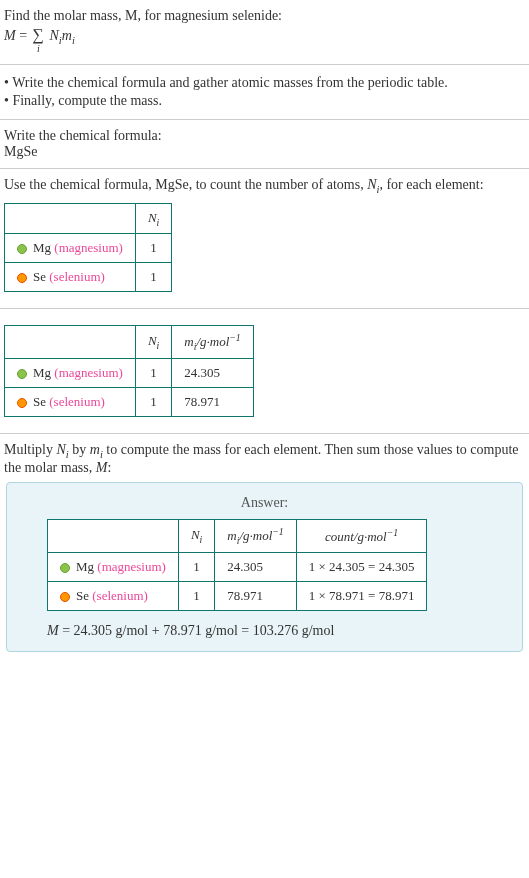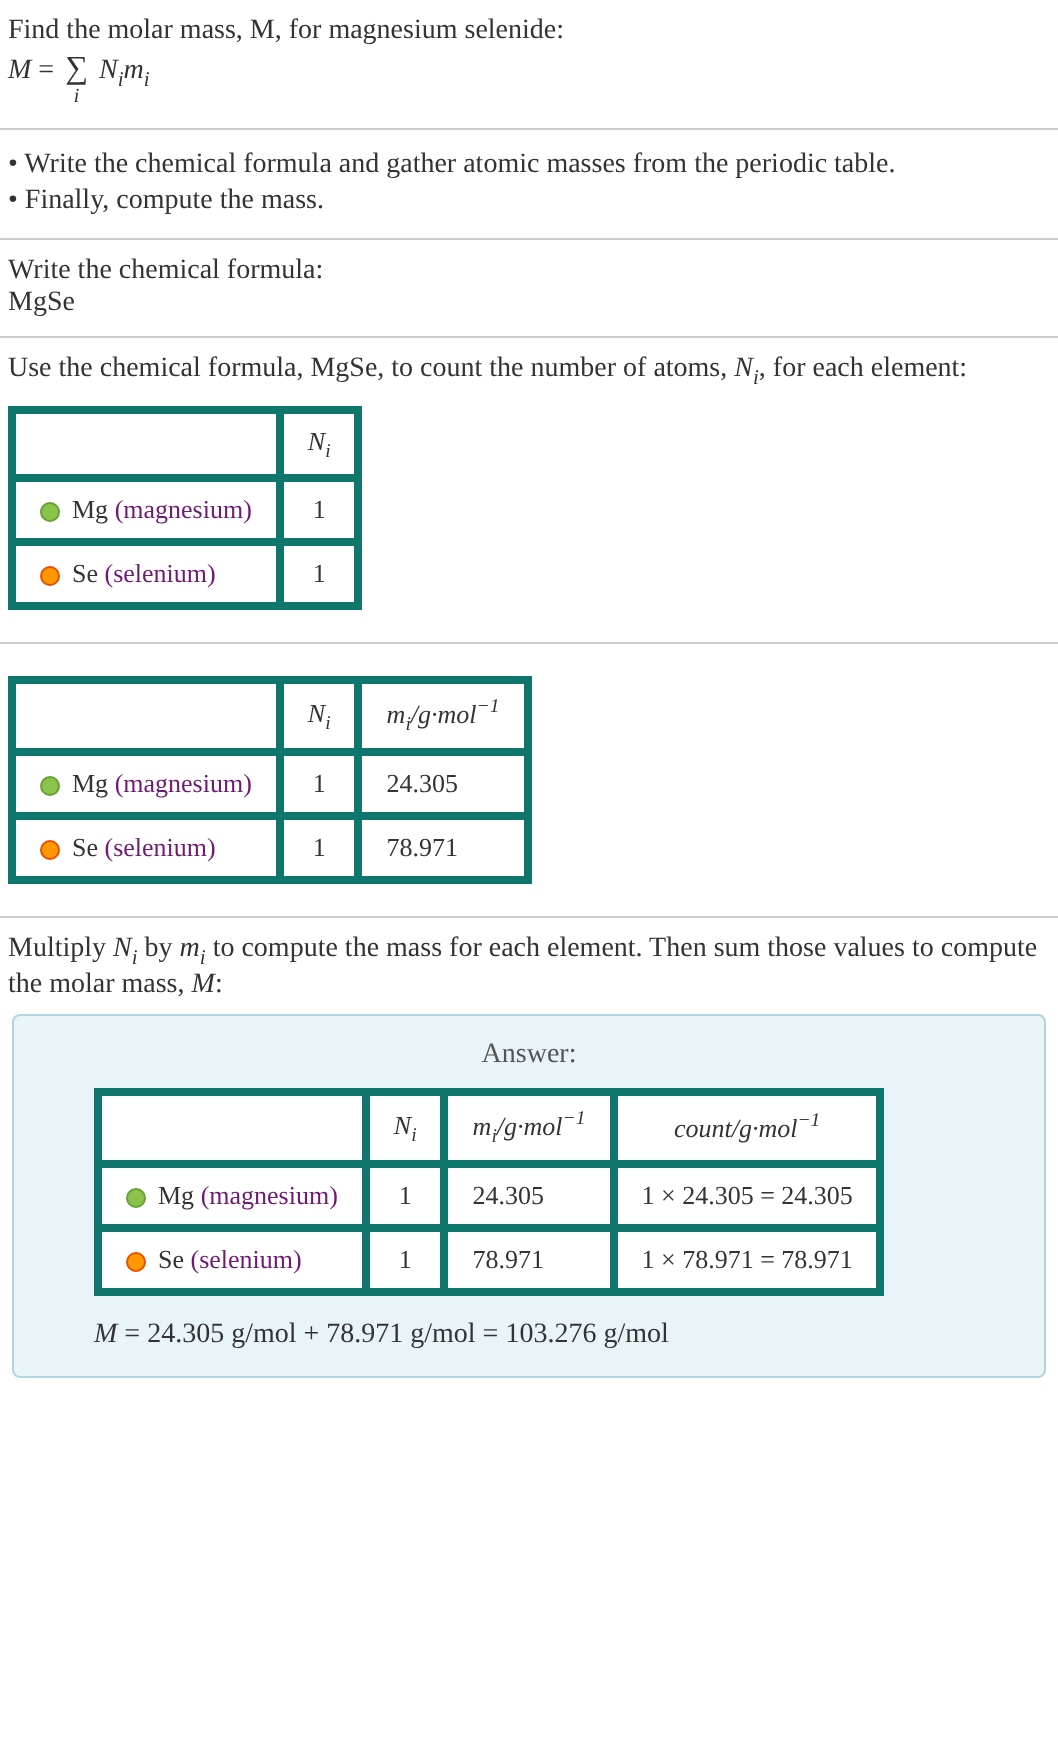--- a/index.html
+++ b/index.html
@@ -34,21 +34,21 @@
       transform: translateX(-50%);
       font-size: 10px;
       font-style: italic;
     }
     table {
       border-collapse: collapse;
       margin: 8px 0;
       background: #fff;
     }
     th, td {
-      border: 4px solid #0f766e;
+      border: 1px solid #0f766e;
       padding: 6px 12px;
       text-align: left;
       font-size: 13px;
       margin-top: 16px;
     }
     th {
       font-weight: normal;
       font-style: italic;
       text-align: center;
     }
@@ -56,21 +56,21 @@
     .bullet {
       display: inline-block;
       width: 10px;
       height: 10px;
       border-radius: 50%;
       margin-right: 6px;
       vertical-align: middle;
     }
     .bullet-mg { background: #8bc34a; border: 1px solid #689f38; }
     .bullet-se { background: #ff9800; border: 1px solid #e65100; }
-    .element-name { color: #701a75; }
+    .element-name { color: #ec4899; }
     .answer-box {
       background: #e8f4f8;
       border: 1px solid #b0d4e0;
       border-radius: 4px;
       padding: 12px 16px;
       margin: 6px 2px;
     }
     .answer-label {
       color: #555;
       margin-bottom: 8px;

